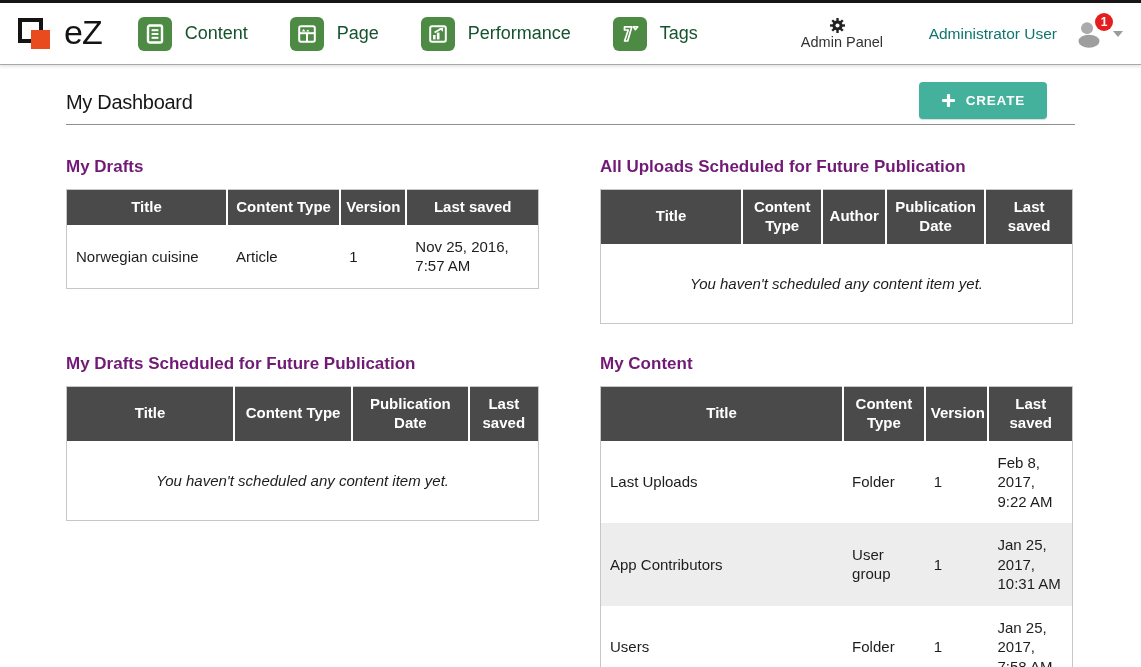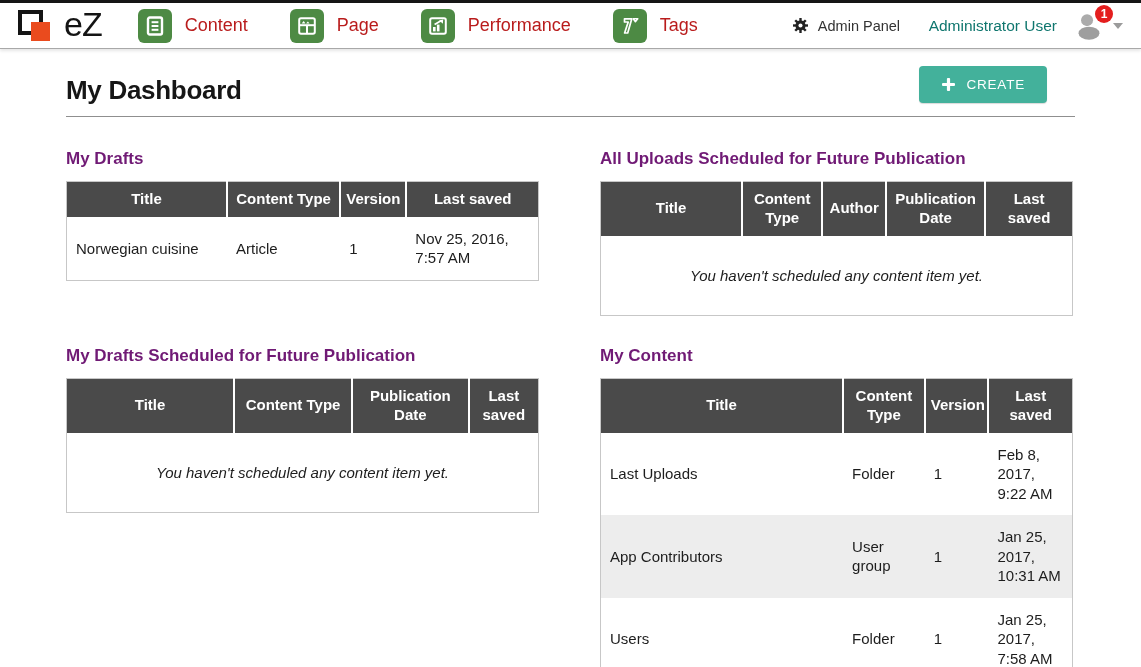--- a/index.html
+++ b/index.html
@@ -1,63 +1,63 @@
 <!DOCTYPE html>
 <html><head>
 <meta charset="utf-8">
 <style>
   * { box-sizing: border-box; margin: 0; padding: 0; }
   html,body { width:1141px; height:667px; overflow:hidden; background:#fff;
     font-family:"Liberation Sans", sans-serif; color:#1d1d1d; }
 
   
   .top-strip { height:3px; background:#161616; }
-  .header { height:46px; background:#fff; display:flex; align-items:center;
+  .header { height:62px; background:#fff; display:flex; align-items:center;
     padding:0 18px 0 16px; border-bottom:1px solid #a8a8a8;
     box-shadow:0 2px 3px rgba(0,0,0,.10); position:relative; z-index:5; }
 
   .logo { display:flex; align-items:center; cursor:pointer; }
   .logo-mark { position:relative; width:42px; height:40px; }
   .logo-black { position:absolute; left:2px; top:4px; width:25px; height:25px;
     border:4px solid #141414; background:#fff; }
   .logo-orange { position:absolute; left:15px; top:16px; width:19px; height:19px;
     background:#ea4b1e; }
   .logo-text { font-size:34px; color:#141414; letter-spacing:-1px; margin-left:6px;
     line-height:1; padding-bottom:4px; }
 
   .nav { display:flex; align-items:center; margin-left:36px; }
   .nav-item { display:flex; align-items:center; margin-right:42px; cursor:pointer; }
   .nav-icon { width:34px; height:34px; background:#4d8a44; border-radius:6px;
     display:flex; align-items:center; justify-content:center; flex:0 0 auto; }
   .nav-icon svg { display:block; }
-  .nav-label { font-size:18px; color:#b91c1c; margin-left:13px; white-space:nowrap; }
-
-  .admin-panel { display:flex; align-items:center; margin-left:52px; cursor:pointer; }
+  .nav-label { font-size:18px; color:#14532d; margin-left:13px; white-space:nowrap; }
+
+  .admin-panel { display:flex; align-items:center; margin-left:52px; cursor:pointer;flex-direction:column; }
   .admin-panel svg { display:block; }
   .admin-label { font-size:14.5px; color:#333; margin-left:9px; white-space:nowrap; }
 
   .user-area { margin-left:auto; display:flex; align-items:center; cursor:pointer; }
   .user-name { font-size:15.5px; color:#0f766e; margin-right:16px; white-space:nowrap; }
   .avatar-wrap { position:relative; width:32px; height:30px; }
   .badge { position:absolute; top:-6px; right:-8px; min-width:18px; height:18px;
     background:#e41e1e; color:#fff; border-radius:50%; font-size:12px; font-weight:bold;
     display:flex; align-items:center; justify-content:center; line-height:1; }
   .caret { width:0; height:0; border-left:5px solid transparent;
     border-right:5px solid transparent; border-top:6px solid #9b9b9b; margin-left:8px; }
 
   
   .content { padding:0 66px; }
   .title-row { position:relative; padding-top:26px; border-bottom:1px solid #8f8f8f;
     padding-bottom:10px; }
-  .page-title { font-size:26px; font-weight:bold; color:#161616; letter-spacing:-.3px; }
+  .page-title { font-size:20px; font-weight:normal; color:#161616; letter-spacing:-.3px; }
   .create-btn { position:absolute; right:28px; top:17px; height:37px; padding:0 22px;
     background:#43b19b; border:none; border-radius:4px; color:#fff; cursor:pointer;
     display:flex; align-items:center; box-shadow:0 1px 1px rgba(0,0,0,.15); }
   .create-btn svg { display:block; margin-right:10px; }
-  .create-label { font-size:13.5px; font-weight:normal; letter-spacing:.8px; }
+  .create-label { font-size:13.5px; font-weight:bold; letter-spacing:.8px; }
 
   
   .grid { margin-top:32px; display:grid; grid-template-columns:473px 473px;
     column-gap:61px; row-gap:30px; }
   .section-title { font-size:17px; font-weight:bold; color:#701a75; margin-bottom:12px; }
 
   table { width:100%; border-collapse:collapse; border:1px solid #c7c7c7;
     table-layout:fixed; }
   th { background:#4a4a4a; color:#fff; font-size:15px; font-weight:bold;
     text-align:center; vertical-align:middle; padding:8px 5px; line-height:1.25;

